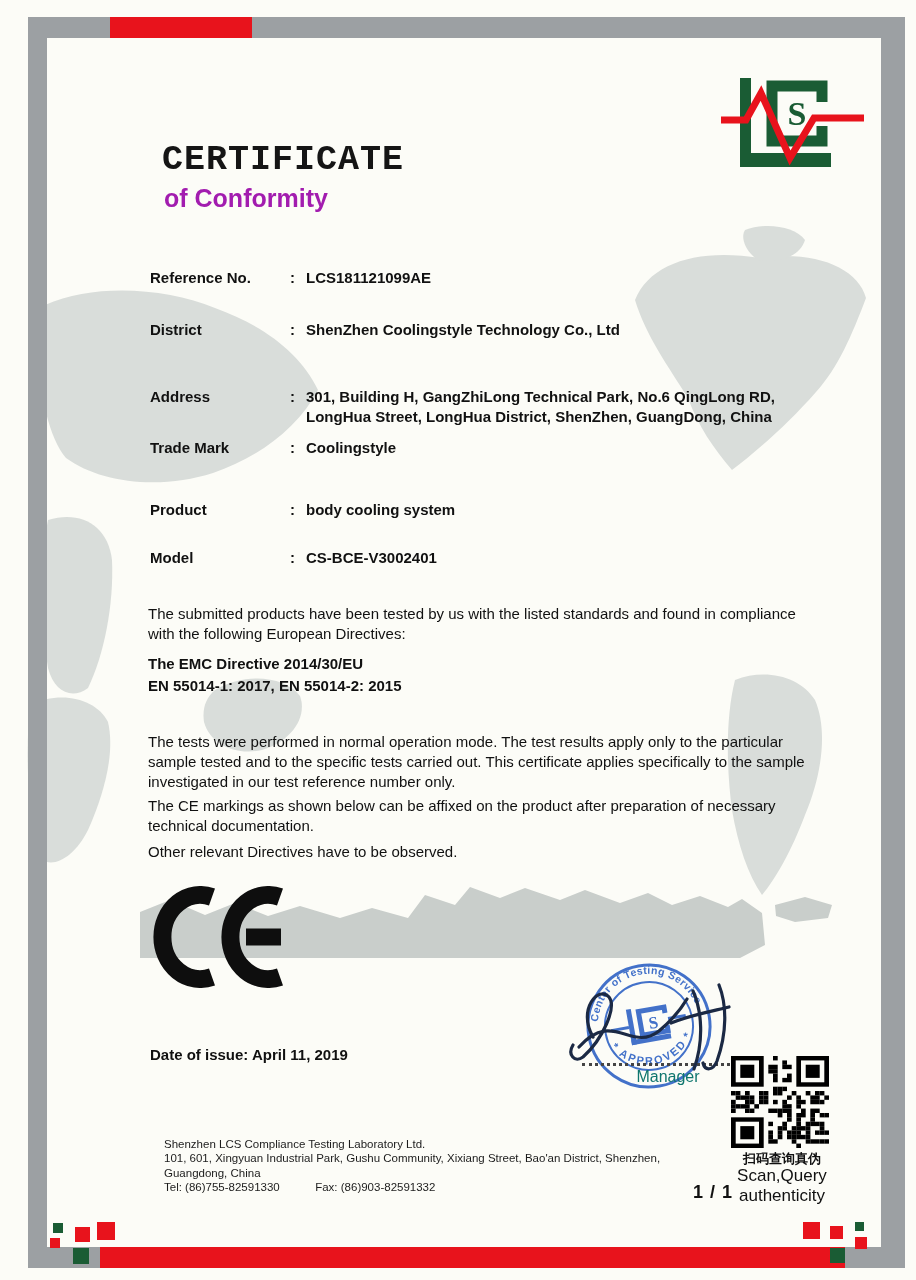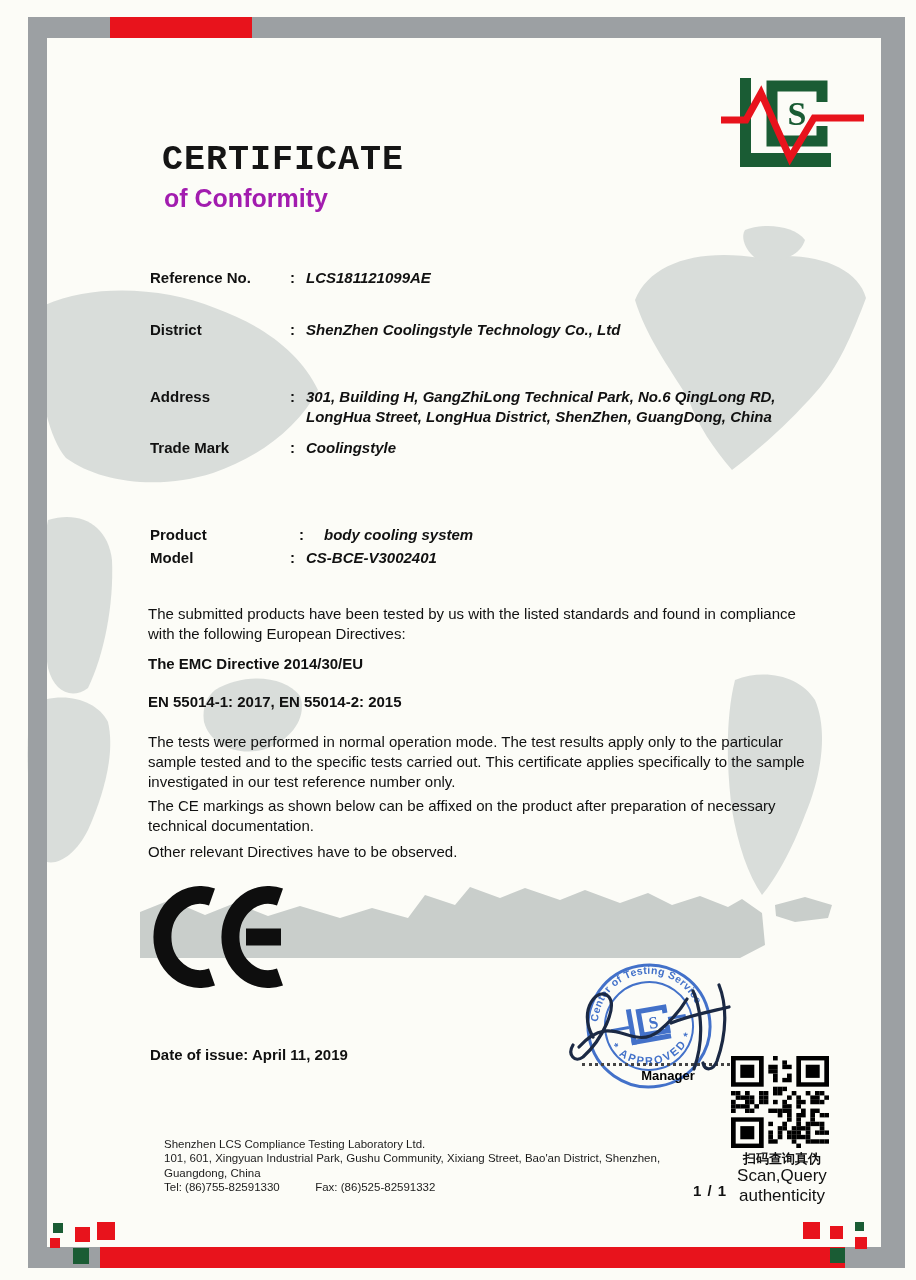--- a/index.html
+++ b/index.html
@@ -15,34 +15,34 @@
   .red{background:#e8131c;}
   .green-sq{background:#1a5c34;}
   .deco{position:absolute;z-index:3;}
   
   .title{position:absolute;left:162px;top:140px;font-size:35px;font-weight:bold;letter-spacing:1px;color:#151515;z-index:5;font-family:Liberation Mono, monospace;}
   .subtitle{position:absolute;left:164px;top:184px;font-size:25px;font-weight:bold;color:#a21caf;z-index:5;}
   
   .frow{position:absolute;left:150px;display:flex;z-index:5;font-size:15px;font-weight:bold;line-height:20px;}
   .frow .lbl{width:140px;flex:0 0 140px;}
   .frow .col{width:16px;flex:0 0 16px;}
-  .frow .val{width:510px;font-style:italic;}
+  .frow .val{width:510px;}
   
   .para{position:absolute;left:148px;width:660px;font-size:15px;line-height:20px;z-index:5;}
   .bold{font-weight:bold;}
   
   .footer{position:absolute;left:164px;top:1137px;font-size:11.5px;line-height:14.3px;color:#1c1c1c;z-index:5;}
   .footer .c1{display:inline-block;width:148px;}
   .date-line{position:absolute;left:150px;top:1046px;font-size:15px;font-weight:bold;z-index:5;}
-  .manager{position:absolute;left:598px;top:1068px;width:140px;text-align:center;font-size:13px;color:#000000;z-index:6;font-weight:bold;}
+  .manager{position:absolute;left:598px;top:1068px;width:140px;text-align:center;font-size:16px;color:#0f766e;z-index:6;}
   .dotline{position:absolute;left:582px;top:1063px;width:160px;border-top:3px dotted #444;z-index:5;}
   .qrbox{position:absolute;left:731px;top:1056px;width:98px;height:92px;z-index:5;}
   .qrcap-zh{position:absolute;left:702px;top:1150px;width:160px;text-align:center;font-size:13px;font-weight:bold;z-index:5;}
   .qrcap-en{position:absolute;left:696px;top:1166px;width:172px;text-align:center;font-size:17px;z-index:5;}
-  .pagenum{position:absolute;left:693px;top:1182px;font-size:15px;font-weight:bold;letter-spacing:1px;z-index:5;}
+  .pagenum{position:absolute;left:693px;top:1182px;font-size:18px;font-weight:bold;letter-spacing:1px;z-index:5;}
   svg{display:block;}
 </style>
 </head>
 <body>
 
 <div class="page">
 
   <svg class="abs" style="left:0;top:0;z-index:1;" width="916" height="1280" viewBox="0 0 916 1280">
     <g fill="#d9ddda">
       <path d="M635 300 C650 262 700 248 760 258 C815 250 858 268 866 298 C852 335 838 368 816 392 C788 424 756 452 732 470 C714 449 698 426 688 398 C668 366 646 336 635 300 Z"></path>
@@ -103,34 +103,34 @@
   <div class="frow" style="top:376px;margin-top:11px;">
     <span class="lbl">Address</span>
     <span class="col">:</span>
     <span class="val">301, Building H, GangZhiLong Technical Park, No.6 QingLong RD, LongHua Street, LongHua District, ShenZhen, GuangDong, China</span>
   </div>
   <div class="frow" style="top:438px;">
     <span class="lbl">Trade Mark</span>
     <span class="col">:</span>
     <span class="val">Coolingstyle</span>
   </div>
-  <div class="frow" style="top:525px;gap:9px;">
+  <div class="frow" style="top:500px;">
     <span class="lbl">Product</span>
     <span class="col">:</span>
     <span class="val">body cooling system</span>
   </div>
   <div class="frow" style="top:548px;">
     <span class="lbl">Model</span>
     <span class="col">:</span>
     <span class="val">CS-BCE-V3002401</span>
   </div>
 
   <div class="para" style="top:604px;">The submitted products have been tested by us with the listed standards and found in compliance with the following European Directives:</div>
   <div class="para bold" style="top:654px;">The EMC Directive 2014/30/EU</div>
-  <div class="para bold" style="top:692px;">EN 55014-1: 2017, EN 55014-2: 2015</div>
+  <div class="para bold" style="top:676px;">EN 55014-1: 2017, EN 55014-2: 2015</div>
   <div class="para" style="top:732px;">The tests were performed in normal operation mode. The test results apply only to the particular sample tested and to the specific tests carried out. This certificate applies specifically to the sample investigated in our test reference number only.</div>
   <div class="para" style="top:796px;">The CE markings as shown below can be affixed on the product after preparation of necessary technical documentation.</div>
   <div class="para" style="top:842px;">Other relevant Directives have to be observed.</div>
 
   <svg class="abs" style="left:150px;top:886px;z-index:4;" width="145" height="102" viewBox="0 0 145 102">
     <path d="M 62 11 A 38 42 0 1 0 62 91" fill="none" stroke="#0e0e0e" stroke-width="18"></path>
     <path d="M 130 11 A 38 42 0 1 0 130 91" fill="none" stroke="#0e0e0e" stroke-width="18"></path>
     <path d="M 96 51 L 131 51" fill="none" stroke="#0e0e0e" stroke-width="17"></path>
   </svg>
 
@@ -311,17 +311,17 @@
   <div class="qrcap-en">Scan,Query authenticity</div>
 
   <div class="pagenum">1 / 1</div>
 
   <div class="footer">
     <div>Shenzhen LCS Compliance Testing Laboratory Ltd.</div>
     <div>101, 601, Xingyuan Industrial Park, Gushu Community, Xixiang Street, Bao'an District, Shenzhen,</div>
     <div>Guangdong, China</div>
     <div>
       <span class="c1">Tel: (86)755-82591330</span>
-      <span>Fax: (86)525-82591332</span>
+      <span>Fax: (86)903-82591332</span>
     </div>
   </div>
 
 </div>
 
 </body></html>

